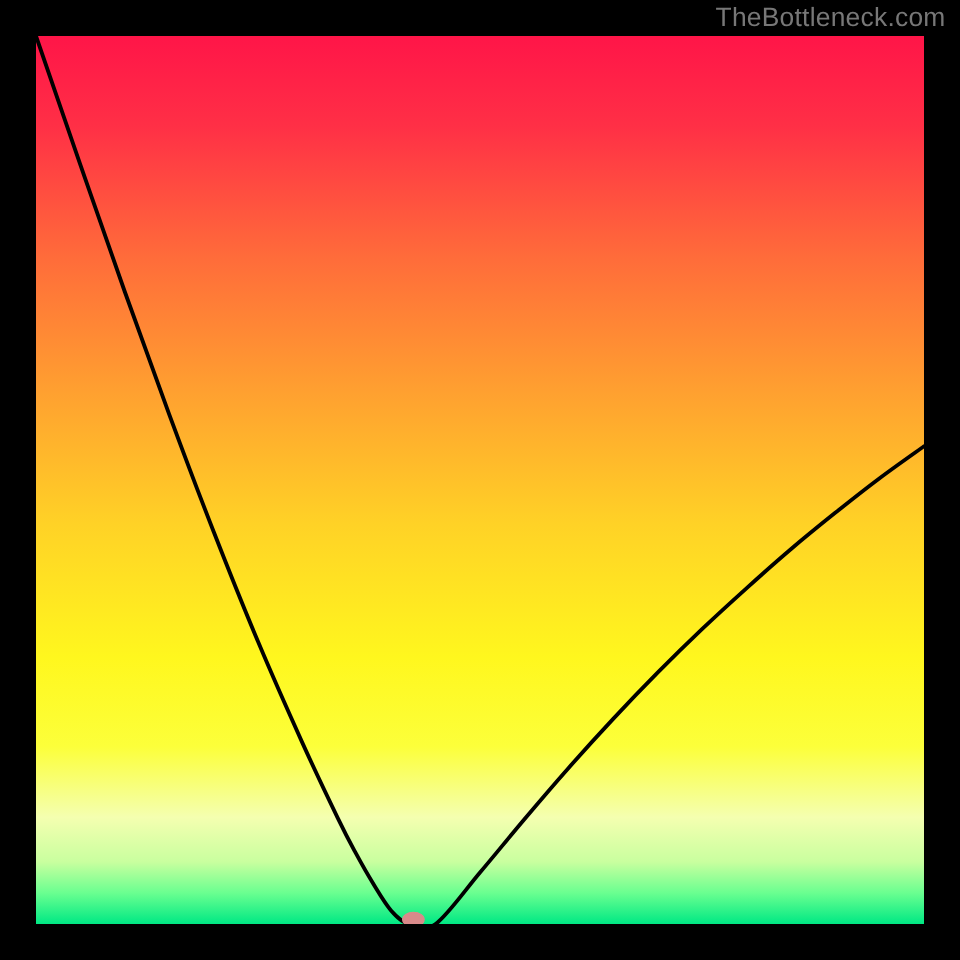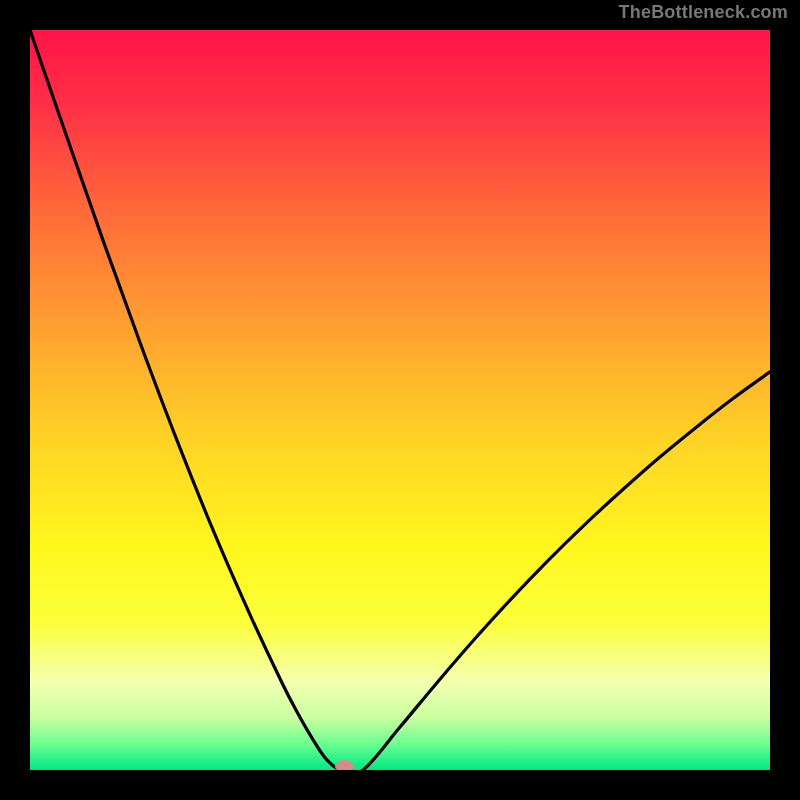--- a/index.html
+++ b/index.html
@@ -17,22 +17,22 @@
     top: 0;
     width: 800px;
     height: 800px;
     background: #000;
   }
   .watermark {
     position: absolute;
     top: 2px;
     right: 12px;
     color: #777;
-    font-size: 18px;
-    font-weight: 700;
+    font-size: 22px;
+    font-weight: 400;
     letter-spacing: 0.2px;
     z-index: 10;
   }
   .plot-wrap {
     position: absolute;
     left: 30px;
     top: 30px;
     width: 740px;
     height: 740px;
   }

